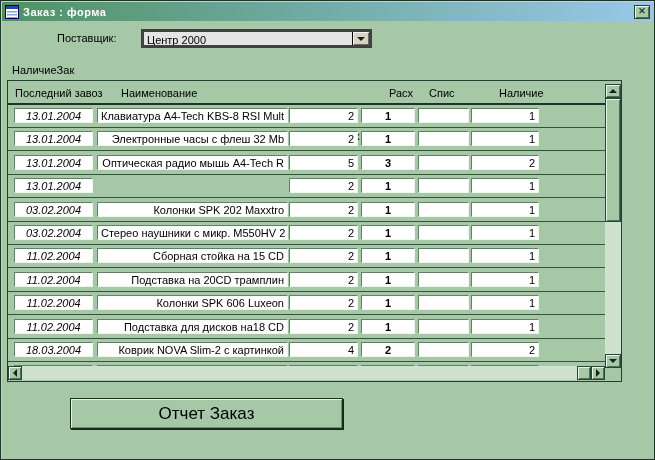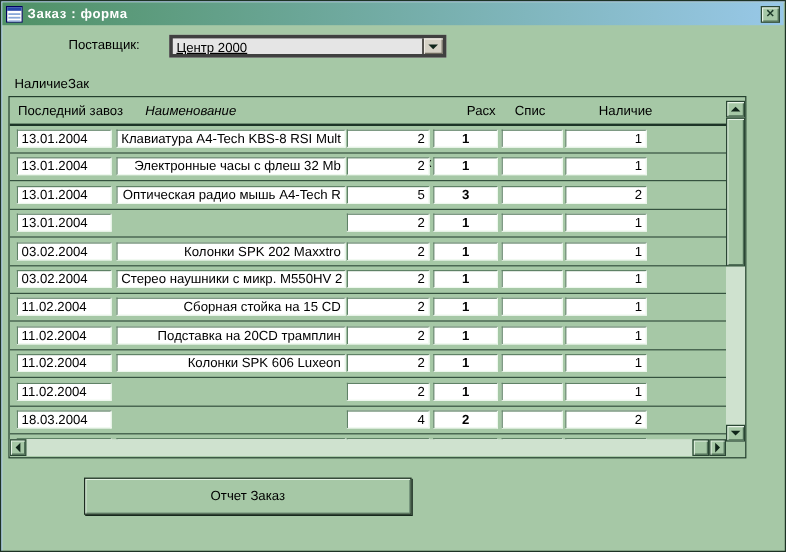--- a/index.html
+++ b/index.html
@@ -41,31 +41,31 @@
   .tri-up   { width:0; height:0; border-left:4px solid transparent; border-right:4px solid transparent; border-bottom:4px solid #10251a; }
   .tri-left { width:0; height:0; border-top:4px solid transparent; border-bottom:4px solid transparent; border-right:4px solid #10251a; }
   .tri-right{ width:0; height:0; border-top:4px solid transparent; border-bottom:4px solid transparent; border-left:4px solid #10251a; }
   
   .subform-label { position:absolute; left:12px; top:64px; }
   .subform {
     position:absolute; left:7px; top:80px; width:615px; height:302px;
     border:1px solid #233f2d; box-sizing:border-box; overflow:hidden;
   }
   .colheads span { position:absolute; top:6px; white-space:nowrap; }
-  .ch0 { left:7px; }  .ch1 { left:113px;font-style:italic; } .ch2 { left:326px;margin-top:43px; }
+  .ch0 { left:7px; }  .ch1 { left:113px; } .ch2 { left:326px;margin-top:43px; }
   .ch3 { left:381px; } .ch4 { left:421px; } .ch5 { left:491px; }
   .header-rule { position:absolute; left:0; top:22px; width:597px; height:2px; background:#1d3527; }
   .records { position:absolute; left:0; top:24px; width:597px; height:263px; overflow:hidden; }
   .record { position:absolute; left:0; width:597px; height:22px; border-bottom:1px solid #35523f; }
   .cell {
     position:absolute; top:3px; height:15px; background:#fff; box-sizing:border-box;
     border:1px solid; border-color:#5f8266 #eef8ee #eef8ee #5f8266;
     padding:1px 3px 0 3px; white-space:nowrap; overflow:hidden; line-height:12px;
   }
-  .cell.date { left:6px;  width:79px;  text-align:left; }
+  .cell.date { left:6px;  width:79px;  text-align:center;font-style:italic; }
   .cell.name { left:89px; width:191px; text-align:right; }
   .cell.prih { left:281px; width:69px; text-align:right; }
   .cell.rash { left:353px; width:54px; text-align:center; font-weight:bold; }
   .cell.spis { left:410px; width:51px; }
   .cell.nal  { left:463px; width:68px; text-align:right; }
   
   .btn3d {
     background:#a6c8a6; border:1px solid #2a4634; box-sizing:border-box;
     box-shadow: inset 1px 1px 0 #e8f4e8, inset -1px -1px 0 #4f6f57;
     display:flex; align-items:center; justify-content:center;
@@ -76,21 +76,21 @@
   .vs-down { position:absolute; bottom:0; left:0; width:16px; height:14px; }
   .hscroll { position:absolute; left:0; bottom:1px; width:597px; height:14px; background:#cfe2cf; }
   .hs-left { position:absolute; left:0; top:0; width:14px; height:14px; }
   .hs-thumb{ position:absolute; left:569px; top:0; width:14px; height:14px; }
   .hs-right{ position:absolute; left:583px; top:0; width:14px; height:14px; }
   
   .form-btn {
     position:absolute; top:398px; height:31px; background:#a6c8a6;
     border:1px solid #1c2c20; box-sizing:border-box;
     box-shadow: inset 1px 1px 0 #e4f2e4, inset -1px -1px 0 #6c8c74, 1px 1px 0 #16281c;
-    font-family:"Liberation Sans", sans-serif; font-size:11px; color:#000; cursor:default;
+    font-family:"Liberation Sans", sans-serif; font-size:17px; color:#000; cursor:default;
   }
   .report-btn { left:70px; width:273px; }
   .closeform-btn { left:390px; width:132px; }
 </style>
 </head>
 <body>
 
 <div class="window">
 
   <div class="titlebar">
@@ -196,27 +196,29 @@
         <div class="record" style="top: 187.2px;">
           <div class="cell date">11.02.2004</div>
           <div class="cell name">Колонки SPK 606 Luxeon</div>
           <div class="cell prih">2</div>
           <div class="cell rash">1</div>
           <div class="cell spis"></div>
           <div class="cell nal">1</div>
         </div>
         <div class="record" style="top: 210.6px;">
           <div class="cell date">11.02.2004</div>
+          <div class="cell name">Подставка для дисков на18 CD</div>
           <div class="cell prih">2</div>
           <div class="cell rash">1</div>
           <div class="cell spis"></div>
           <div class="cell nal">1</div>
         </div>
         <div class="record" style="top: 234px;">
           <div class="cell date">18.03.2004</div>
+          <div class="cell name">Коврик NOVA Slim-2 с картинкой</div>
           <div class="cell prih">4</div>
           <div class="cell rash">2</div>
           <div class="cell spis"></div>
           <div class="cell nal">2</div>
         </div>
         <div class="record" style="top: 257.4px;">
           <div class="cell date">18.03.2004</div>
           <div class="cell name">Клавиатура Pro..d Multim Office</div>
           <div class="cell prih">2</div>
           <div class="cell rash">1</div>

